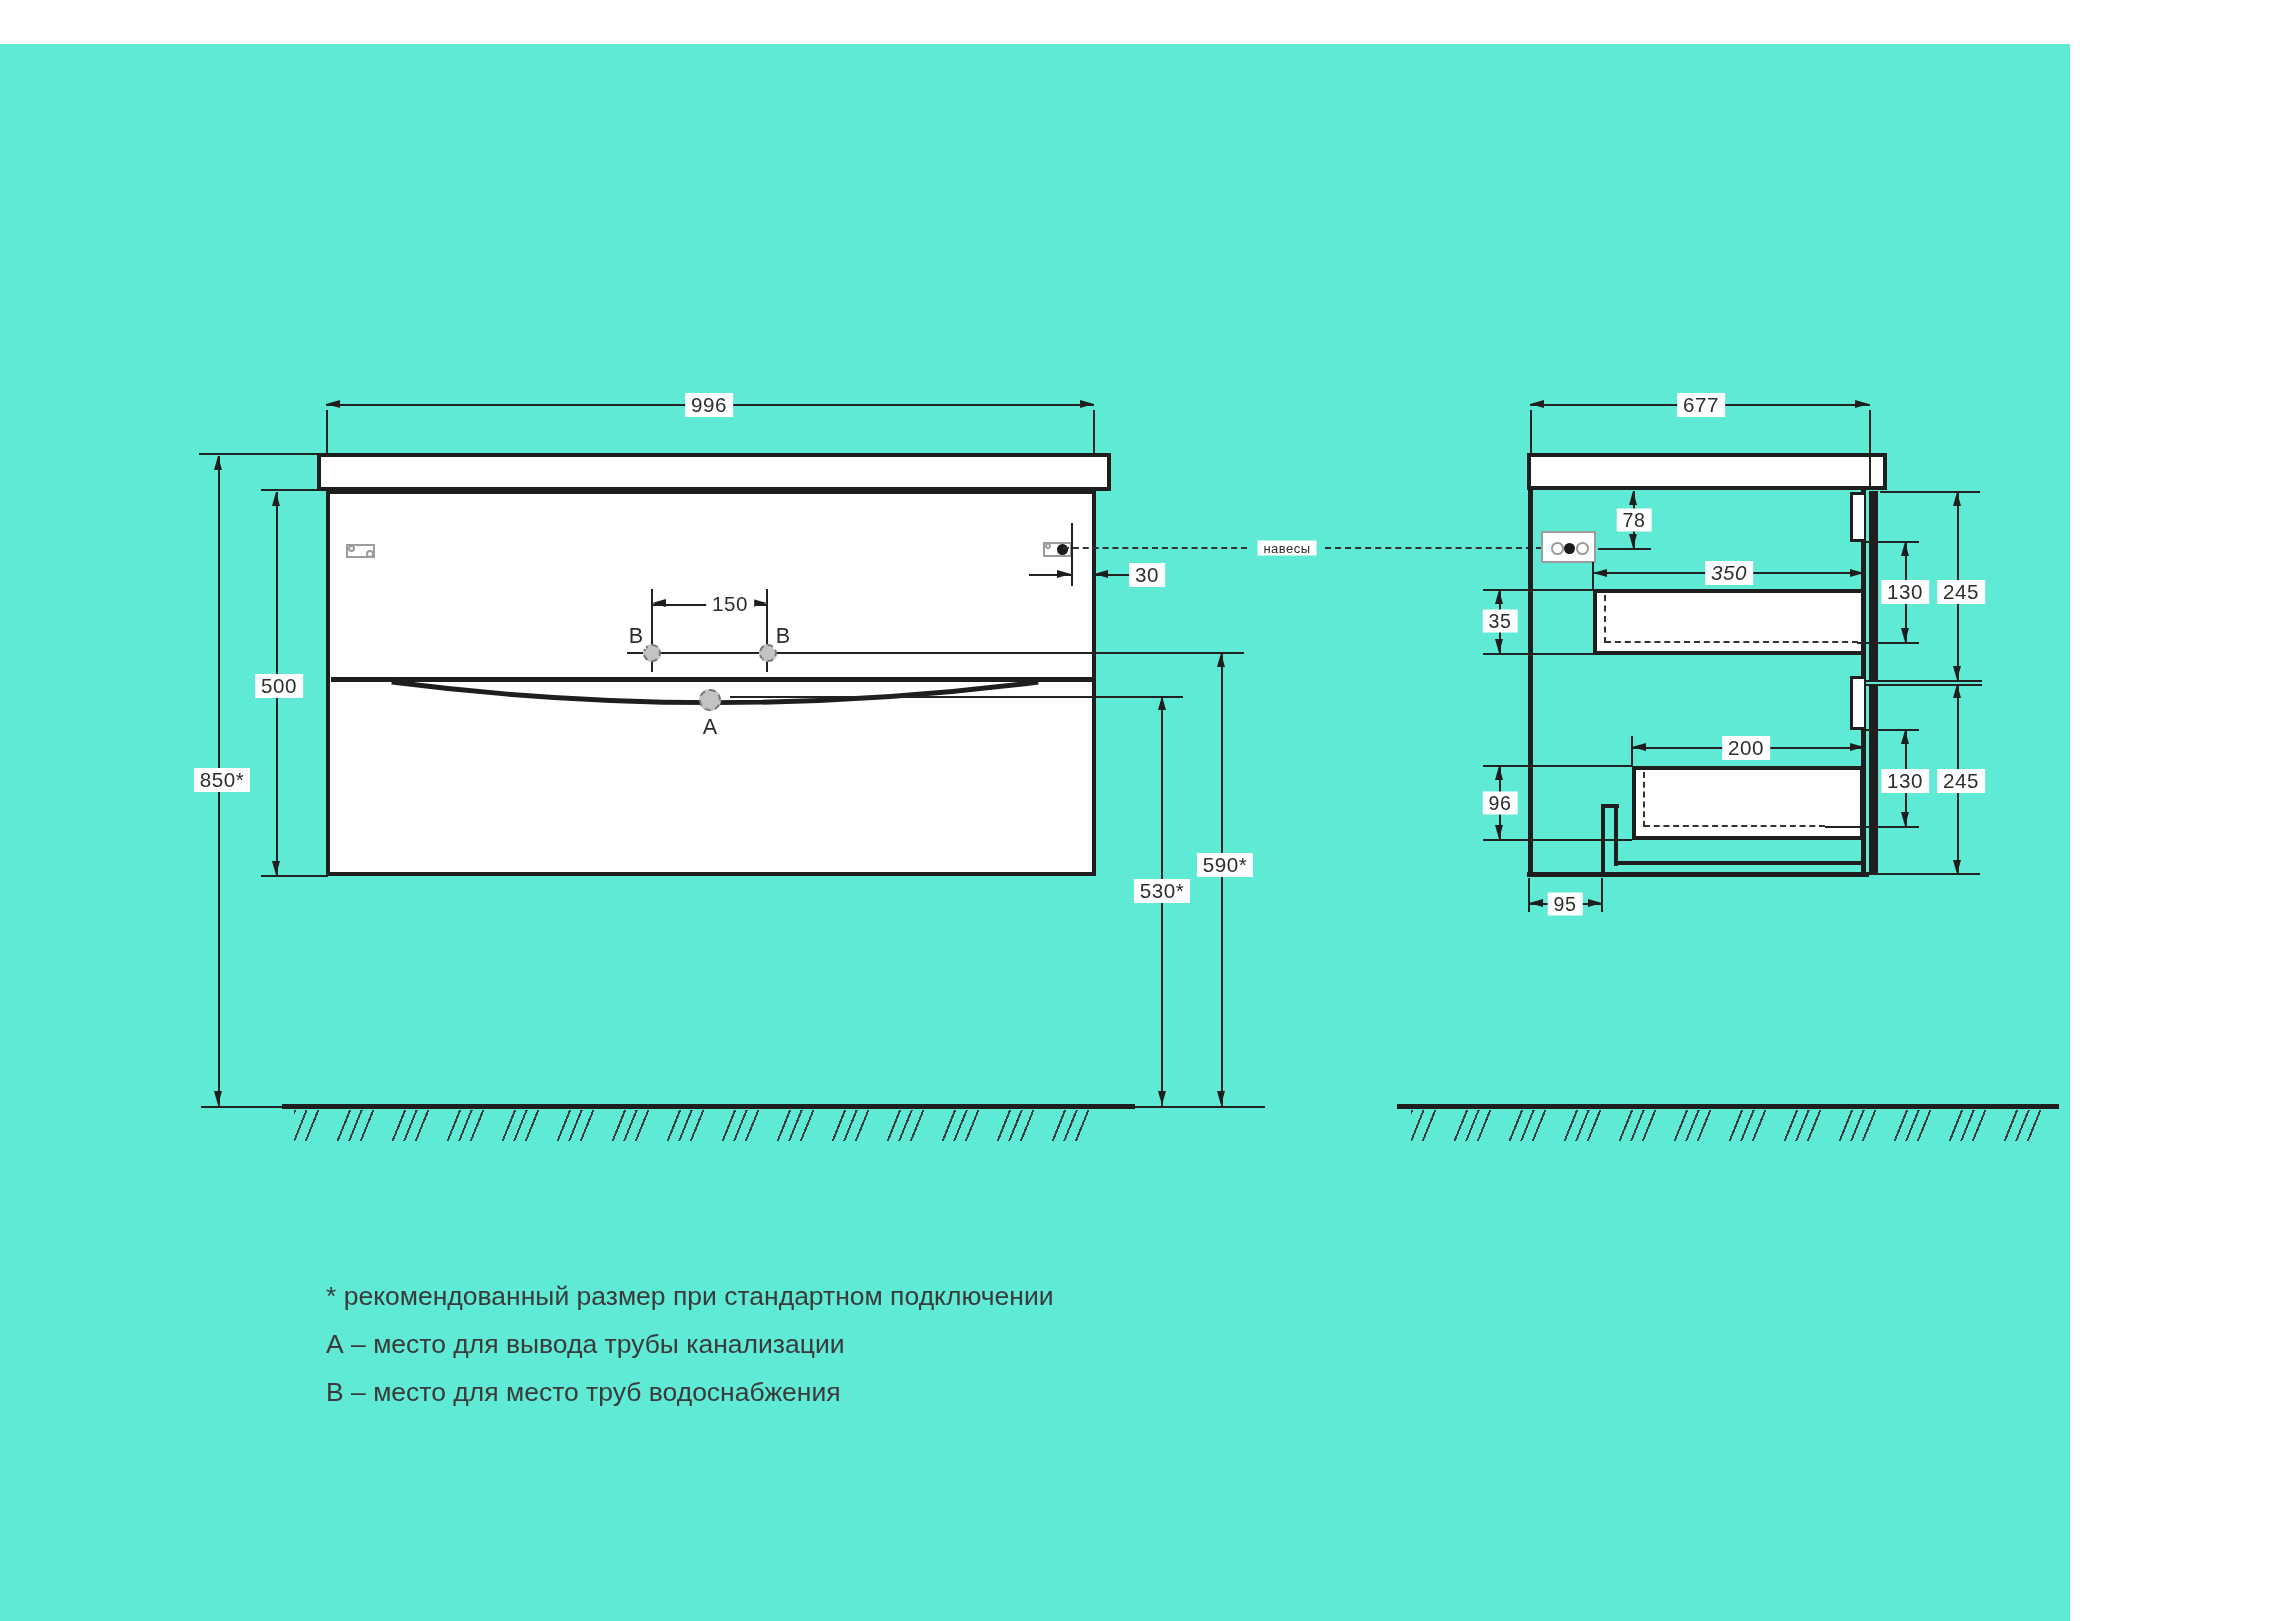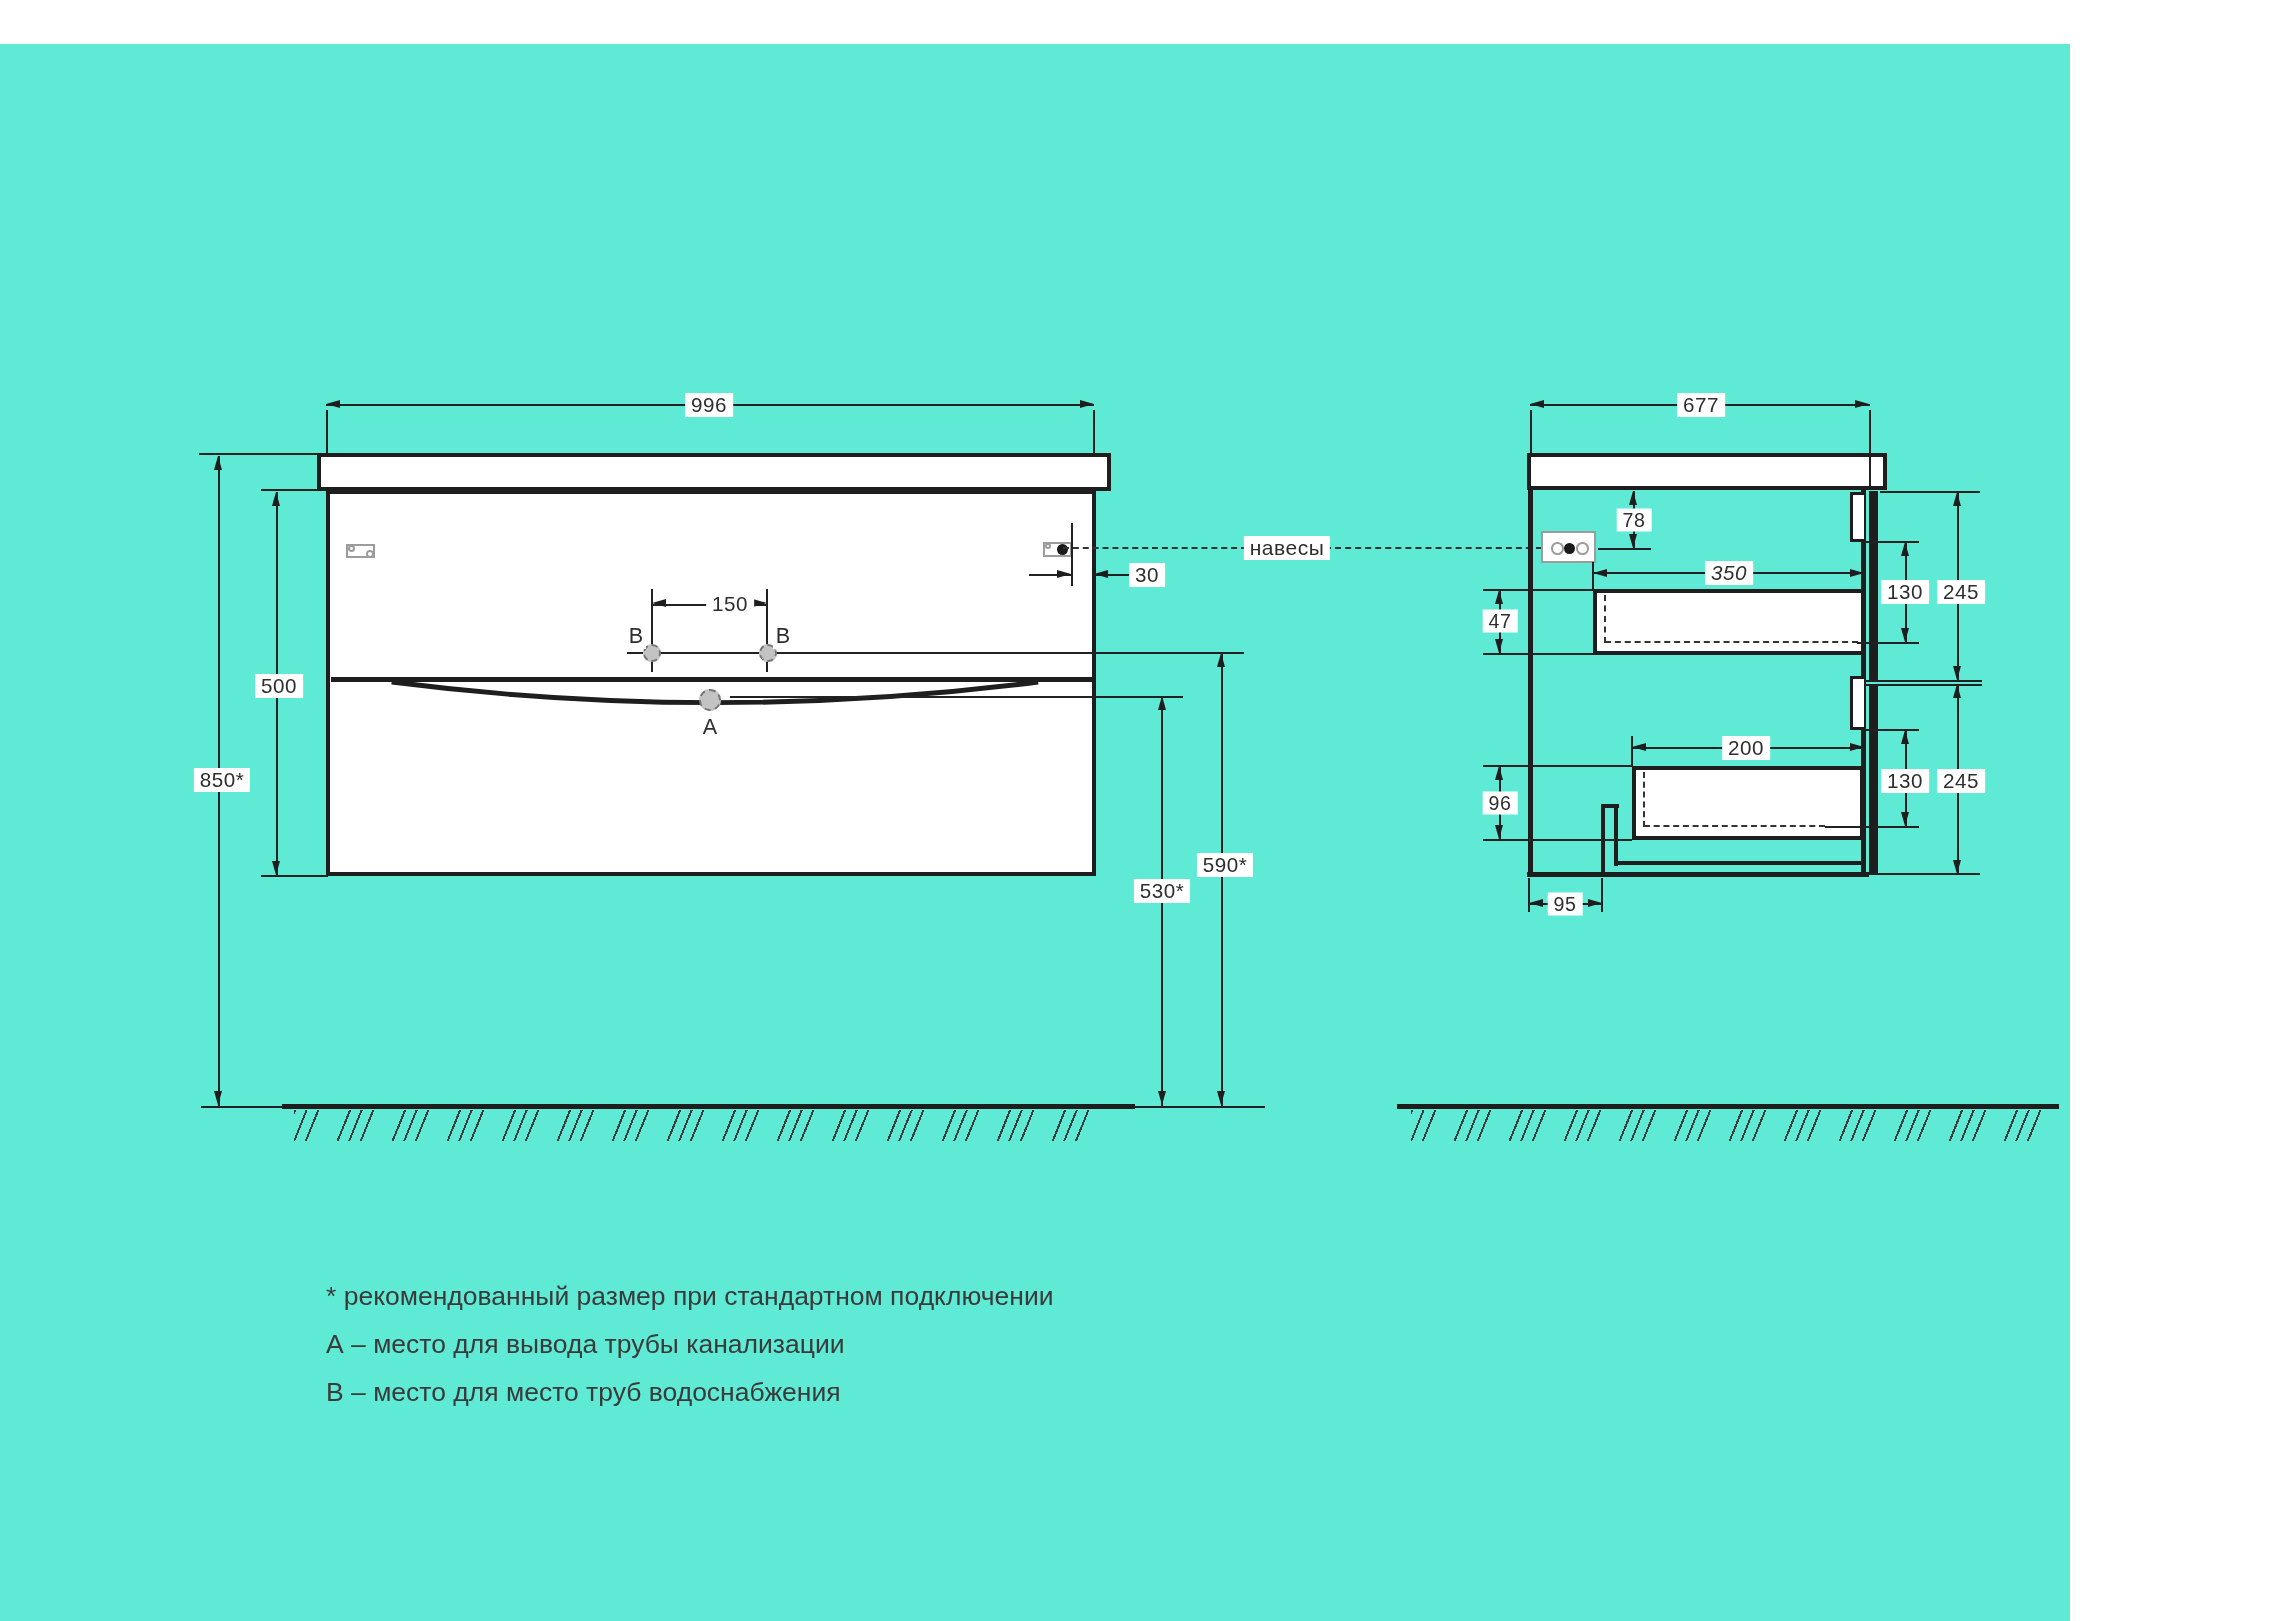--- a/index.html
+++ b/index.html
@@ -66,21 +66,21 @@
     <i class="v" style="left:1071px;top:479px;height:63px;"></i>
 
     <i class="h" style="left:1029px;top:530px;width:43px;"></i>
     <i class="ar" style="left:1057px;top:526px;"></i>
     <i class="h" style="left:1094px;top:530px;width:37px;"></i>
     <i class="al" style="left:1094px;top:526px;"></i>
     <span class="dim" style="left:1147px;top:531px;">30</span>
 
     <i class="dashh" style="left:1063px;top:503px;width:184px;"></i>
     <i class="dashh" style="left:1325px;top:503px;width:217px;"></i>
-    <span class="dim" style="left:1287px;top:504px;font-size:21px;">навесы</span>
+    <span class="dim" style="left:1287px;top:504px;font-size:13px;">навесы</span>
 
     <i class="v" style="left:651px;top:545px;height:83px;"></i>
     <i class="v" style="left:766px;top:545px;height:83px;"></i>
     <i class="h" style="left:652px;top:560px;width:116px;"></i>
     <i class="al" style="left:652px;top:555px;"></i>
     <i class="ar" style="left:753px;top:555px;"></i>
     <span class="dim" style="left:730px;top:560px;">150</span>
     <i class="h" style="left:627px;top:608px;width:617px;"></i>
     <i class="h" style="left:730px;top:652px;width:453px;"></i>
     <div class="hole" style="left:643px;top:600px;width:17.6px;height:17.6px;"></div>
@@ -158,21 +158,21 @@
     <i class="al" style="left:1593px;top:525px;"></i>
     <i class="ar" style="left:1850px;top:525px;"></i>
     <i class="v" style="left:1592px;top:518px;height:27.4px;"></i>
     <span class="dim" style="left:1729px;top:529px;font-style:italic;">350</span>
 
     <i class="h" style="left:1483px;top:545px;width:110px;"></i>
     <i class="h" style="left:1483px;top:609px;width:110px;"></i>
     <i class="v" style="left:1499px;top:546px;height:64px;"></i>
     <i class="au" style="left:1495px;top:546px;"></i>
     <i class="ad" style="left:1495px;top:595px;"></i>
-    <span class="dim" style="left:1500px;top:577px;font-size:19.6px;">47</span>
+    <span class="dim" style="left:1500px;top:577px;font-size:19.6px;">35</span>
 
     <div class="box" style="left:1632px;top:722px;width:232px;height:74px;"></div>
     <i class="dashv" style="left:1643px;top:728px;height:55px;"></i>
     <i class="dashh" style="left:1644px;top:781px;width:181px;"></i>
     <i class="h" style="left:1825px;top:782px;width:94px;"></i>
     <i class="h" style="left:1632px;top:703px;width:232px;"></i>
     <i class="al" style="left:1632px;top:699px;"></i>
     <i class="ar" style="left:1850px;top:699px;"></i>
     <i class="v" style="left:1631px;top:692px;height:30px;"></i>
     <span class="dim" style="left:1746px;top:704px;">200</span>

